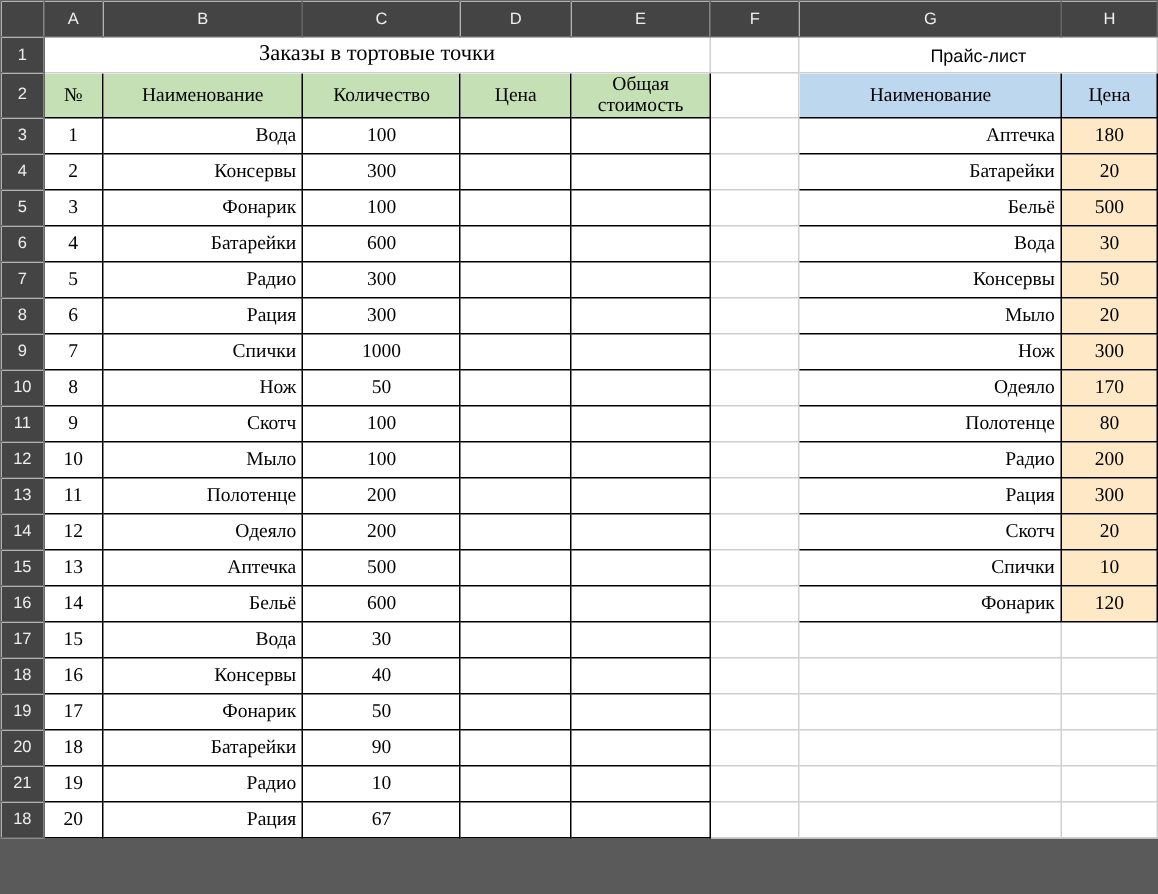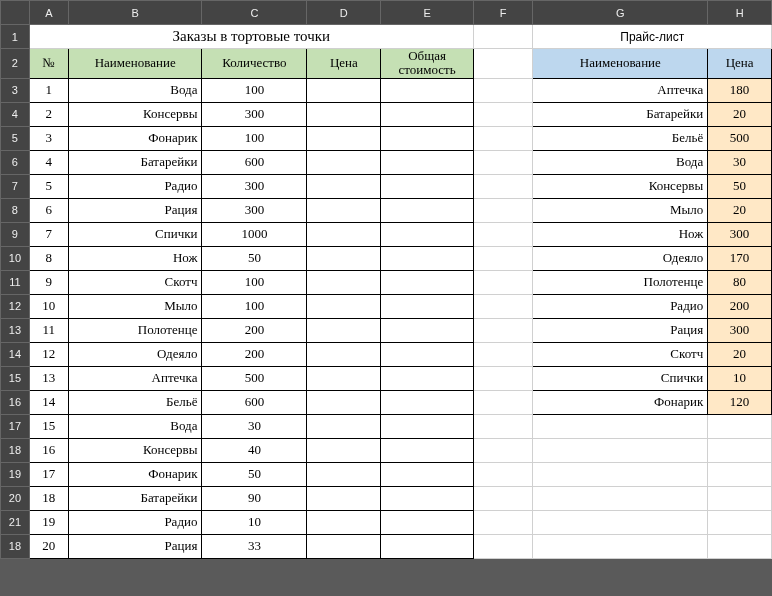--- a/index.html
+++ b/index.html
@@ -340,21 +340,21 @@
           <td class="b"></td>
           <td class="b"></td>
           <td></td>
           <td></td>
           <td></td>
         </tr>
         <tr>
           <td class="rownum">18</td>
           <td class="b center bold">20</td>
           <td class="b left">Рация</td>
-          <td class="b center">33</td>
+          <td class="b center">67</td>
           <td class="b"></td>
           <td class="b"></td>
           <td></td>
           <td></td>
           <td></td>
         </tr>
       </tbody>
 </table>
 </div>
 

